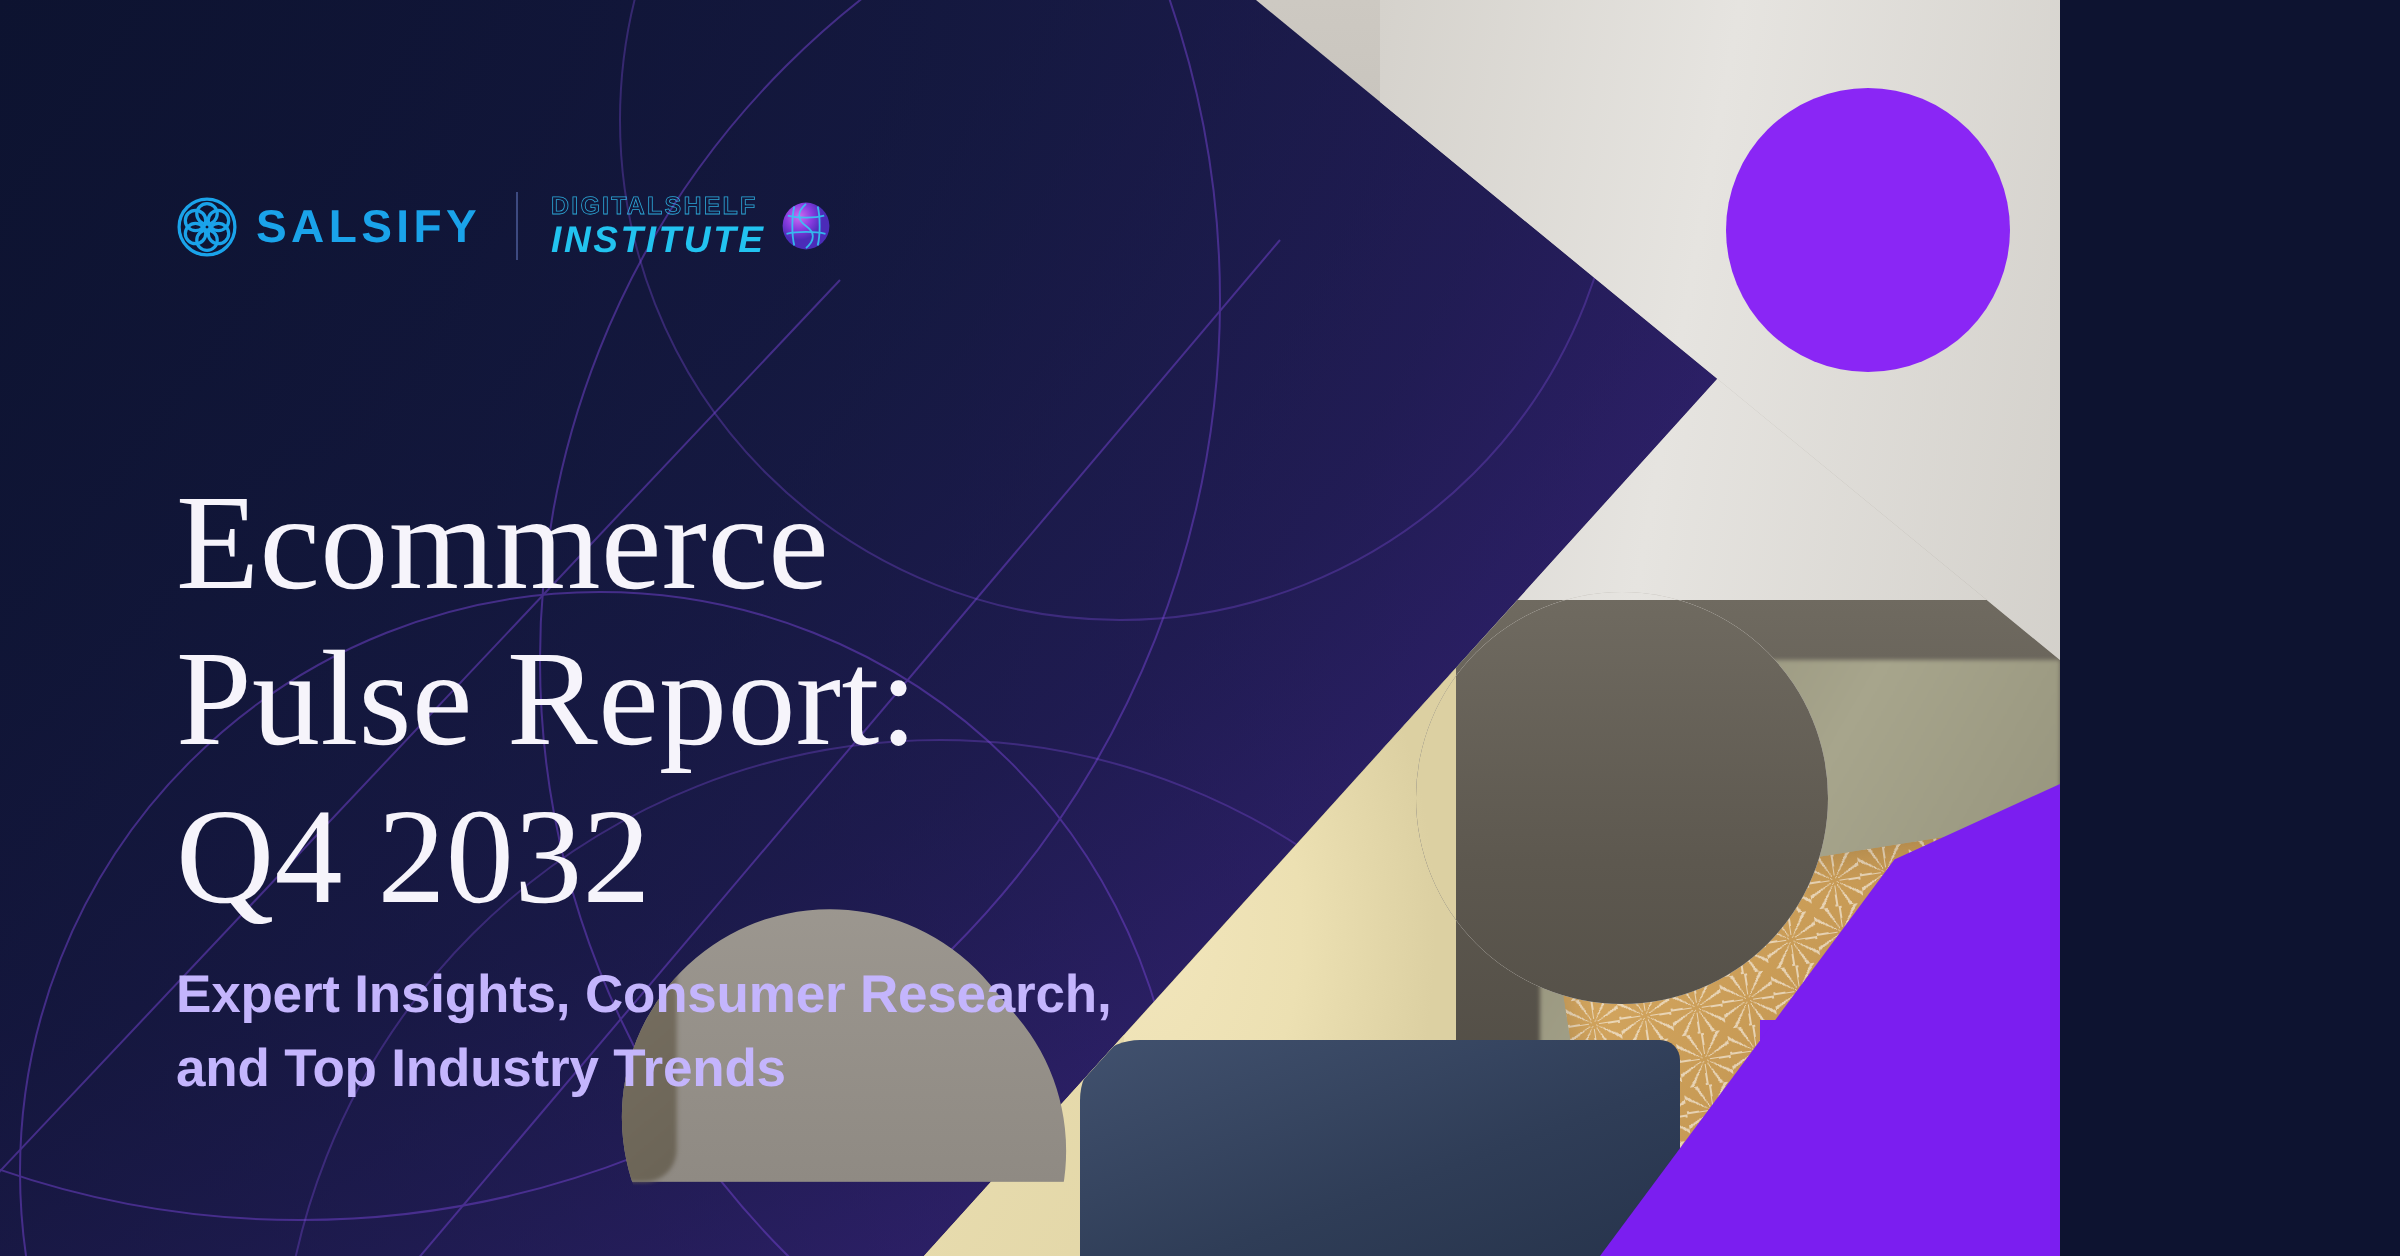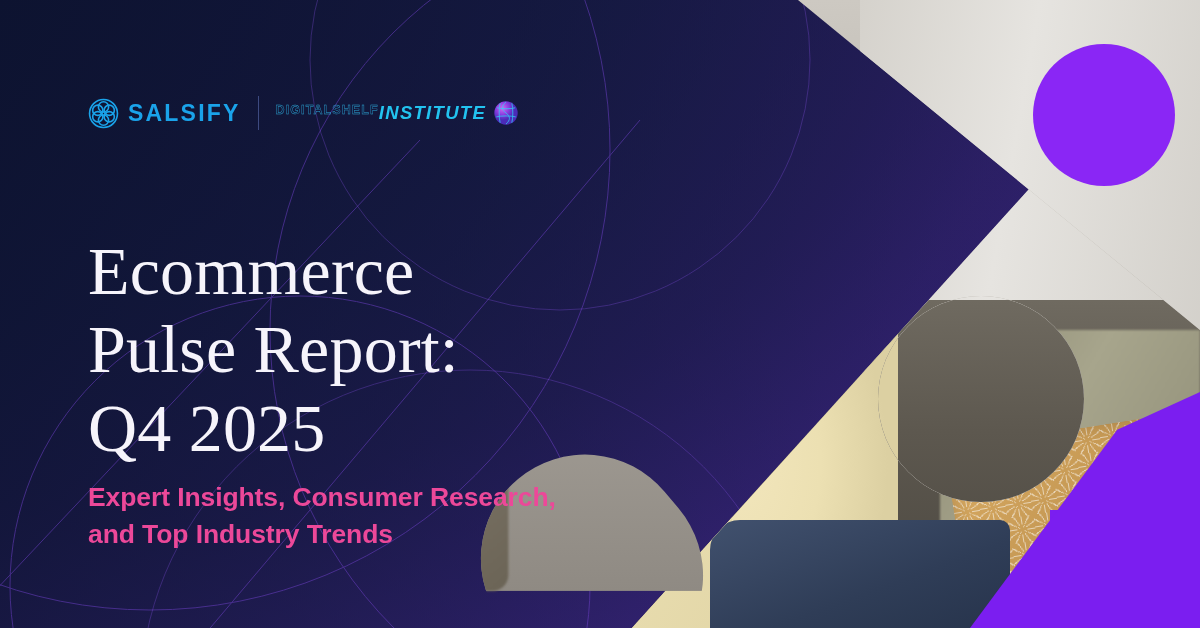--- a/index.html
+++ b/index.html
@@ -1,20 +1,20 @@
 <!DOCTYPE html>
 <html><head>
 <meta charset="utf-8">
 <style>
   html,body{margin:0;padding:0;background:#0d1330;}
   body{font-family:"Liberation Sans",sans-serif;}
 
   .banner{
     position:relative;
-    width:1200px;height:628px;
+    width:1030px;height:628px;
     overflow:hidden;
     background:#0d1330;
   }
 
   
   .bg-gradient{
     position:absolute;inset:0;
     background:
       radial-gradient(120% 130% at 0% 0%, #0d1434 0%, #141a40 38%, #1e1b4e 62%, #2d2067 82%, #3a2579 100%);
   }
@@ -205,21 +205,21 @@
   .salsify-mark{width:31px;height:31px;display:block;}
   .salsify-word{
     color:#1aa3ea;
     font-size:23px;font-weight:bold;
     letter-spacing:2.2px;
     line-height:1;
     font-family:"Liberation Sans",sans-serif;
   }
   .divider{width:1px;height:34px;background:#3d4a80;}
   .dsi{display:flex;align-items:center;gap:7px;}
-  .dsi-words{display:flex;flex-direction:row;line-height:1;}
+  .dsi-words{display:flex;flex-direction:column;line-height:1;}
   .dsi-top{
     color:#2fb7e8;
     font-size:12.5px;font-weight:bold;letter-spacing:1.1px;
     opacity:.92;
     -webkit-text-stroke:0.4px #2fb7e8;
     color:transparent;
     margin-bottom:2px;
   }
   .dsi-bottom{
     color:#22c3f0;
@@ -234,21 +234,21 @@
     font-family:"Liberation Serif",serif;
     font-size:68px;
     font-weight:normal;
     line-height:1.16;
     letter-spacing:0.2px;
     white-space:pre-line;
   }
   .subhead{
     position:absolute;left:88px;top:452px;
     width:500px;
-    color:#ec4899;
+    color:#c4b5fd;
     font-size:26.5px;
     font-weight:bold;
     line-height:1.42;
     letter-spacing:-0.1px;
     white-space:pre-line;
   }
 </style>
 </head>
 <body>
 
@@ -367,19 +367,19 @@
             <path d="M5 26 C13 24 27 24 35 26"></path>
             <path d="M11 5 C9 13 9 27 11 35"></path>
             <path d="M29 5 C31 13 31 27 29 35"></path>
           </g>
         </svg>
       </div>
     </div>
 
     <h1 class="headline">Ecommerce
 Pulse Report:
-Q4 2025</h1>
+Q4 2032</h1>
 
     <p class="subhead">Expert Insights, Consumer Research,
 and Top Industry Trends</p>
   </div>
 
 </div>
 
 </body></html>

